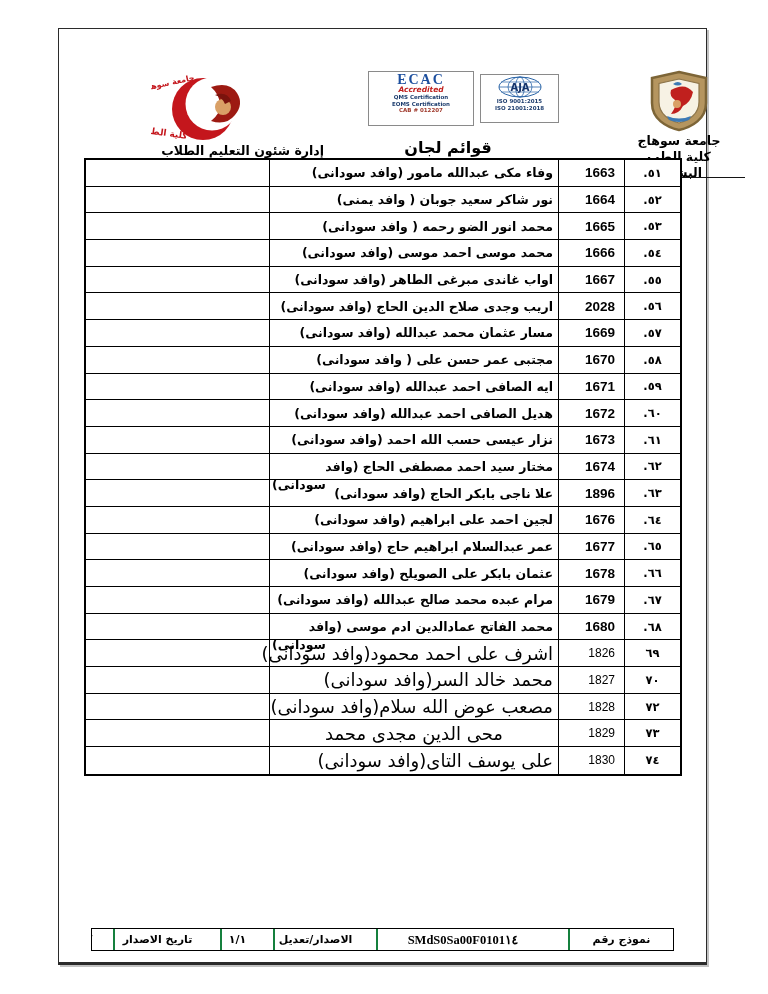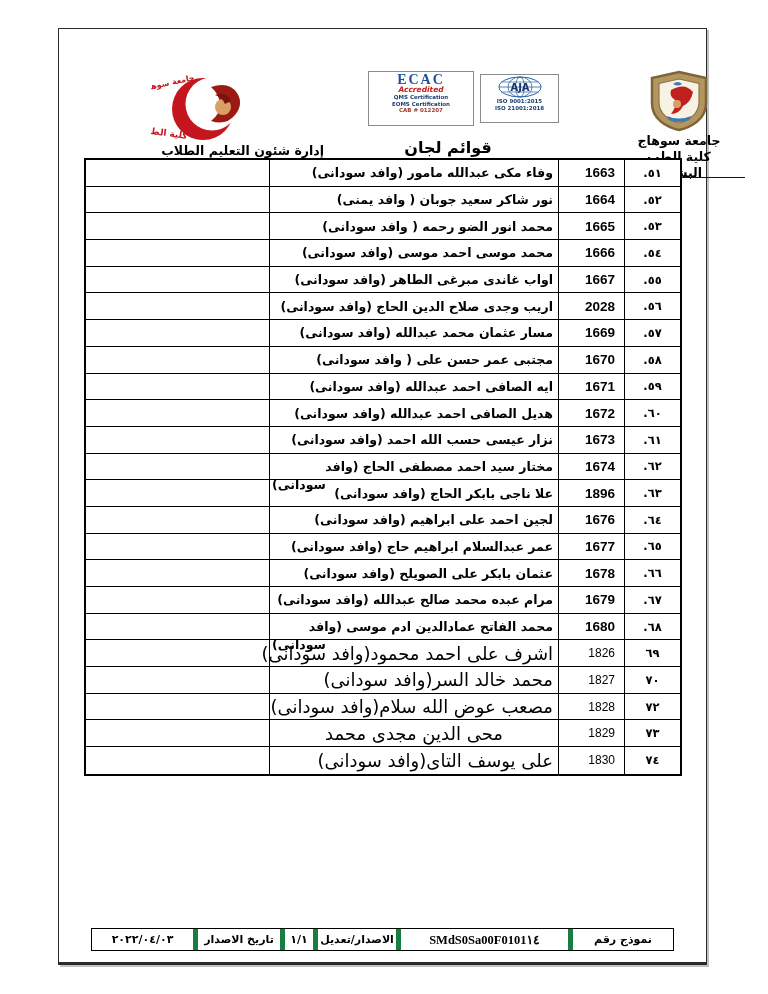--- a/index.html
+++ b/index.html
@@ -57,21 +57,21 @@
   .nm2{position:absolute;left:2px;top:25px;font-size:12.5px;font-weight:bold;
     line-height:12px;z-index:3;background:transparent;}
   .nm2:empty{display:none;}
   
   .ftable{
     position:absolute;left:91px;top:928px;width:583px;height:23px;
     border:1px solid #000;display:flex;box-sizing:border-box;background:#fff;
   }
   .fcell{box-sizing:border-box;display:flex;align-items:center;justify-content:center;
     font-size:11px;font-weight:bold;white-space:nowrap;overflow:hidden;}
-  .fcell:not(:last-child){border-left:5px solid #15803d;}
+  .fcell:not(:last-child){border-left:2px solid #15803d;margin-left:20px;}
   .f-form-label{width:105px;}
   .f-form-value{width:172px;font-family:"Liberation Serif",serif;font-size:12.5px;direction:ltr;}
   .f-issue-label{width:83px;}
   .f-issue-value{width:33px;}
   .f-date-label{width:87px;}
   .f-date-value{flex:1;direction:ltr;}
 </style>
 </head>
 <body>
 

